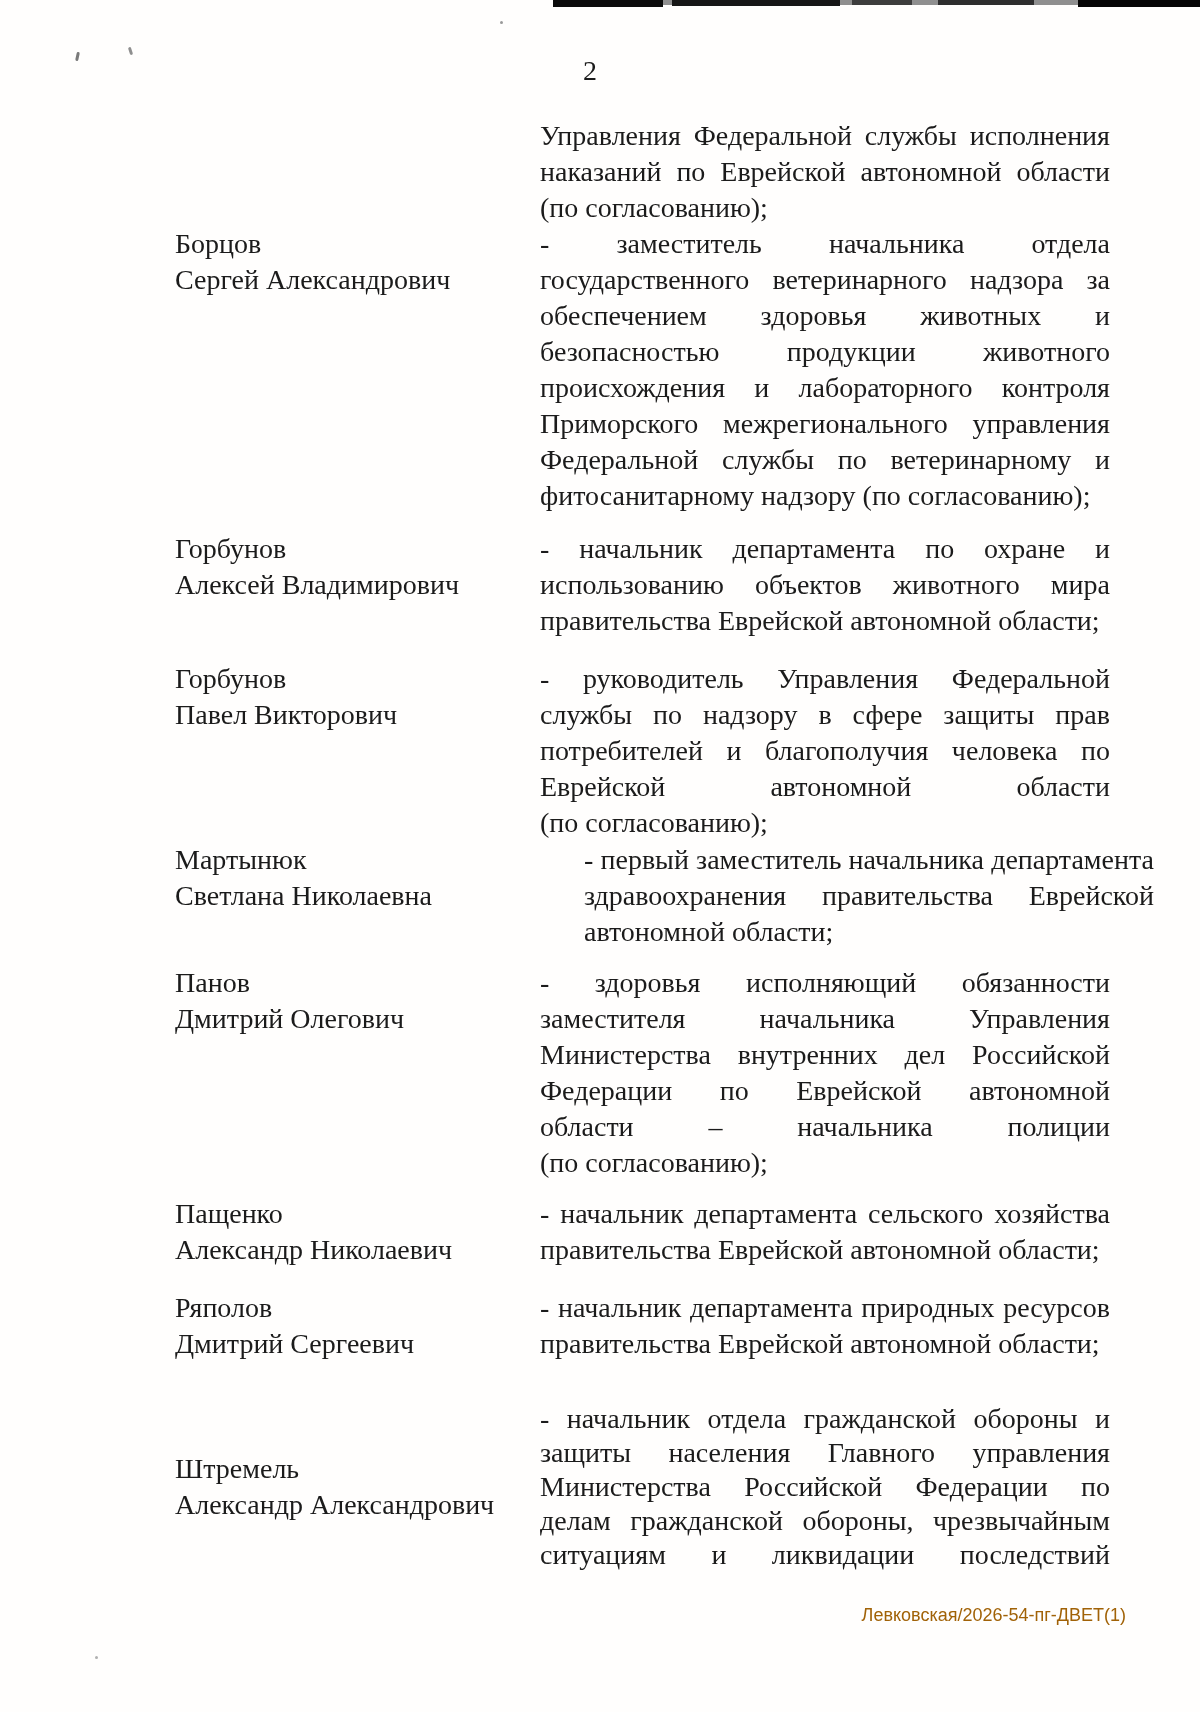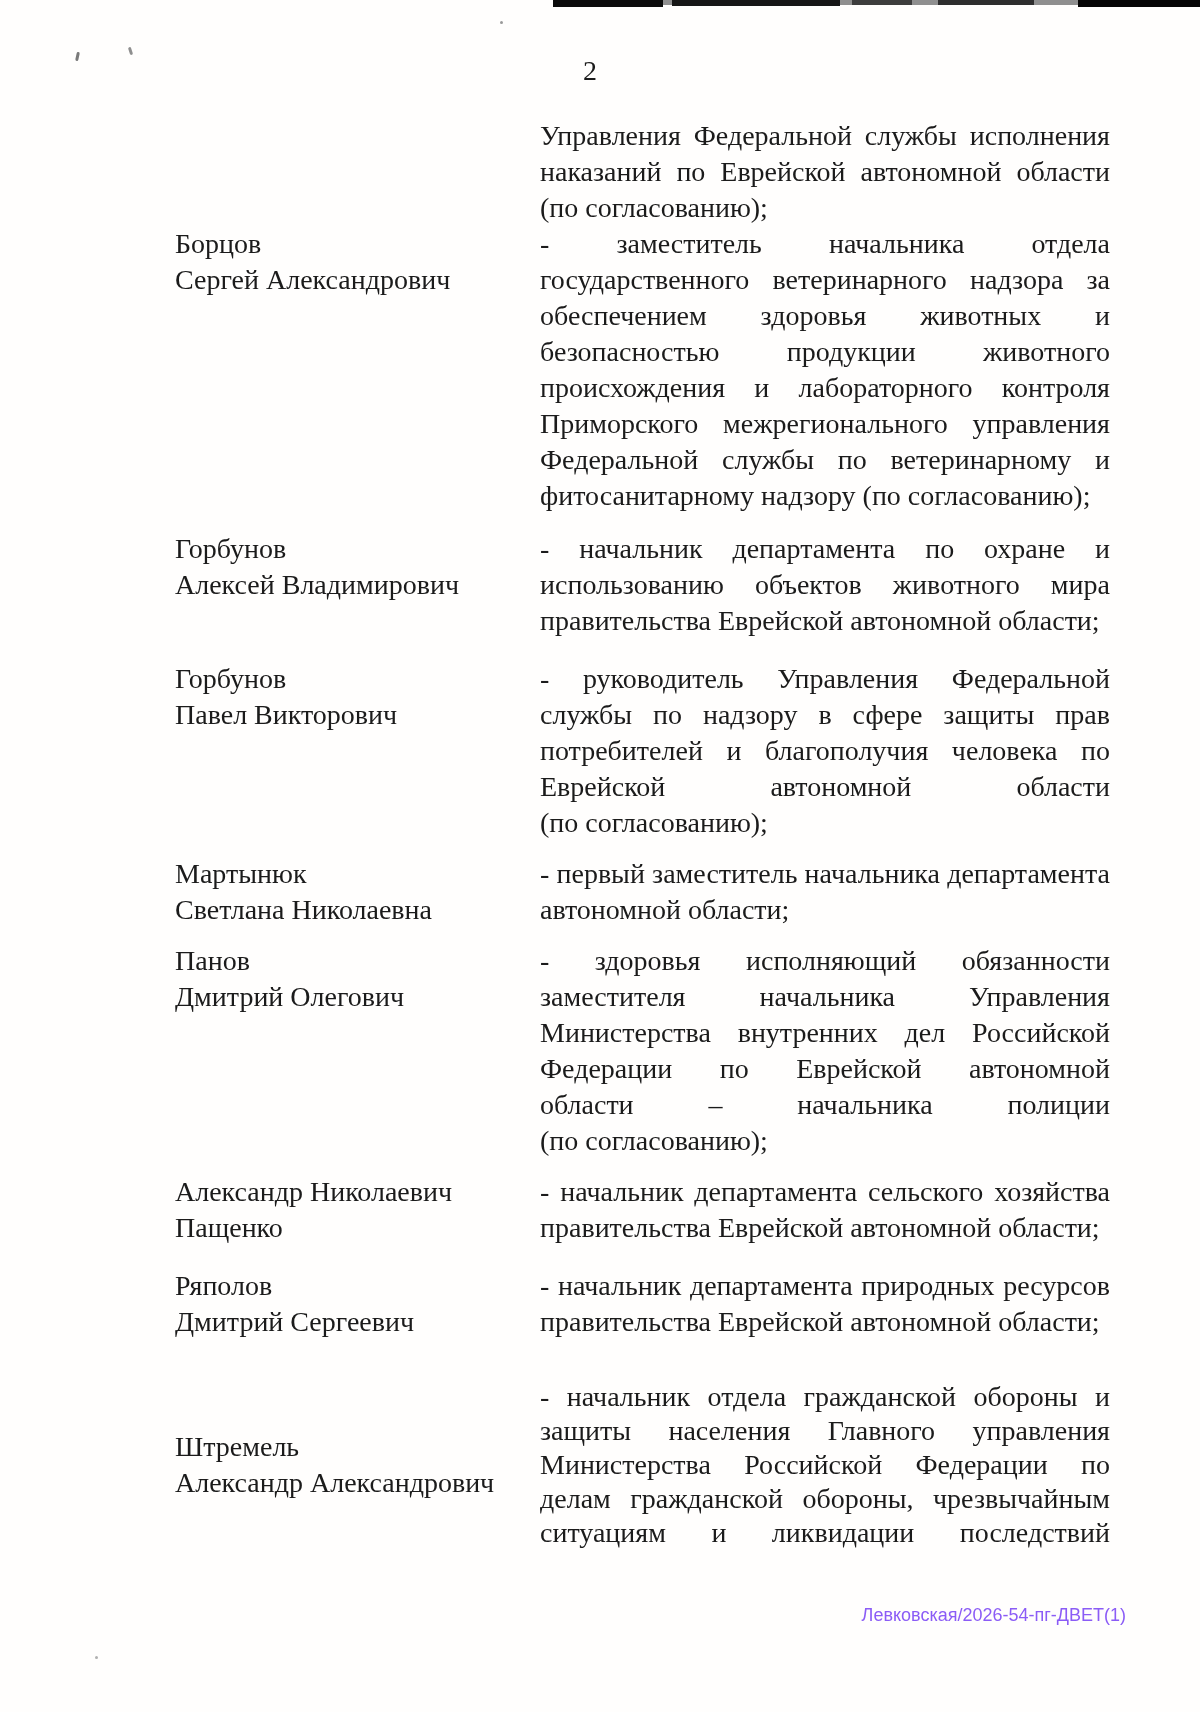--- a/index.html
+++ b/index.html
@@ -61,38 +61,38 @@
   .line.last {
     text-align: left;
     text-align-last: left;
     -moz-text-align-last: left;
   }
 
   
   .entry[data-entry-index="0"] { }
   .entry[data-entry-index="1"] { margin-top: 17px; }
   .entry[data-entry-index="2"] { margin-top: 22px; }
-  .entry[data-entry-index="3"] { margin-top: 15px; }
+  .entry[data-entry-index="3"] { margin-top: 1px; gap: 44px; }
   .entry[data-entry-index="4"] { margin-top: 15px;  }
   .entry[data-entry-index="5"] { margin-top: 15px; }
   .entry[data-entry-index="6"] { margin-top: 22px; }
   .entry[data-entry-index="7"] { margin-top: 40px; align-items: center; }
   .entry[data-entry-index="7"] .pos-col .line { line-height: 34px; }
 
   
   .footer-ref {
     position: absolute;
     top: 1604px;
     left: 824px;
     width: 302px;
     text-align: right;
     font-family: "Liberation Sans", "DejaVu Sans", sans-serif;
     font-size: 18px;
     line-height: 22px;
-    color: #8b5cf6;
+    color: #a16207;
   }
 </style>
 </head>
 <body>
 
 <div class="page">
 
   <div class="artifact top-line-base"></div>
   <div class="artifact top-line-seg1"></div>
   <div class="artifact top-line-seg2"></div>
@@ -159,20 +159,21 @@
         </div>
   </div>
 
   <div class="row entry" data-entry-index="3">
     <div class="name-col">
       <div class="name-line">Мартынюк</div>
       <div class="name-line">Светлана Николаевна</div>
     </div>
     <div class="pos-col">
           <div class="line">- первый заместитель начальника департамента</div>
+          <div class="line">здравоохранения правительства Еврейской</div>
           <div class="line last">автономной области;</div>
         </div>
   </div>
 
   <div class="row entry" data-entry-index="4">
     <div class="name-col">
       <div class="name-line">Панов</div>
       <div class="name-line">Дмитрий Олегович</div>
     </div>
     <div class="pos-col">
@@ -180,22 +181,22 @@
           <div class="line">заместителя начальника Управления</div>
           <div class="line">Министерства внутренних дел Российской</div>
           <div class="line">Федерации по Еврейской автономной</div>
           <div class="line">области – начальника полиции</div>
           <div class="line last">(по согласованию);</div>
         </div>
   </div>
 
   <div class="row entry" data-entry-index="5">
     <div class="name-col">
+      <div class="name-line">Пащенко</div>
       <div class="name-line">Александр Николаевич</div>
-      <div class="name-line">Пащенко</div>
     </div>
     <div class="pos-col">
           <div class="line">- начальник департамента сельского хозяйства</div>
           <div class="line last">правительства Еврейской автономной области;</div>
         </div>
   </div>
 
   <div class="row entry" data-entry-index="6">
     <div class="name-col">
       <div class="name-line">Ряполов</div>

